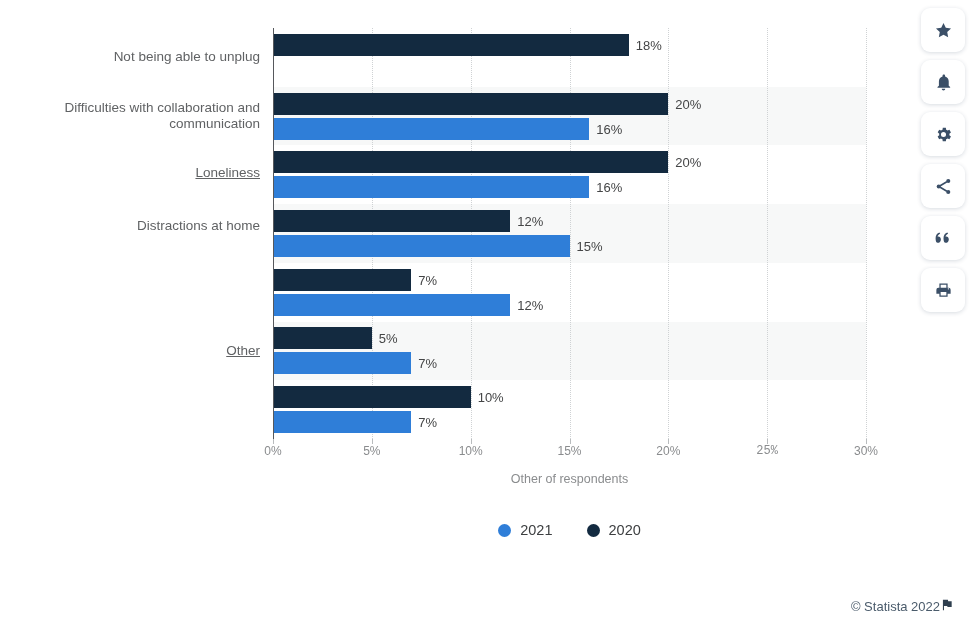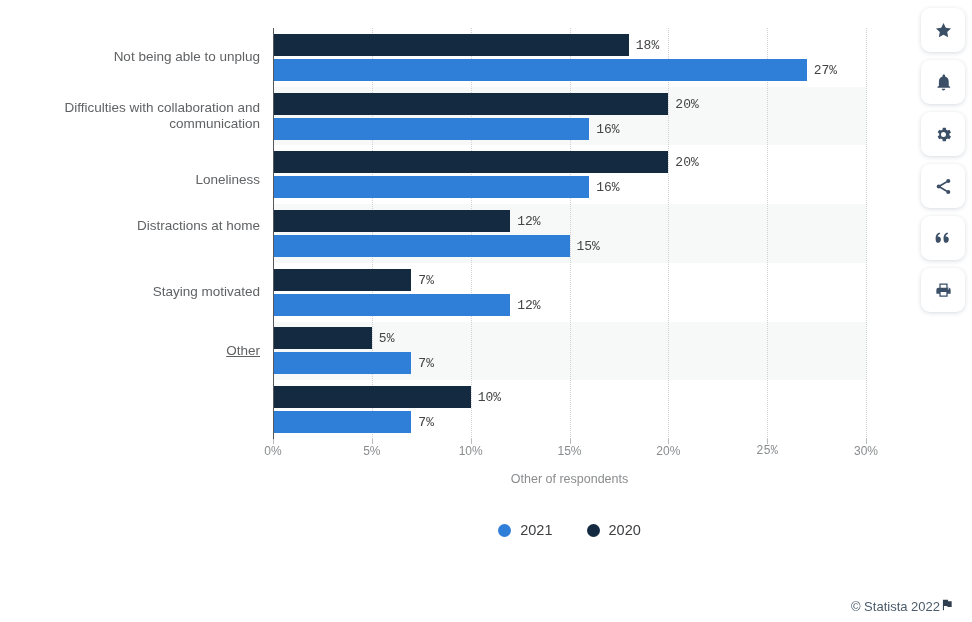--- a/index.html
+++ b/index.html
@@ -24,21 +24,20 @@
     position: absolute;
     left: 273px;
     top: 28px;
     width: 593px;
     height: 411px;
   }
 
   .band-layer, .grid-layer, .bars-layer {
     position: absolute;
     inset: 0;
-    font-family: Liberation Mono, monospace;
   }
 
   .row-band {
     position: absolute;
     left: 0;
     width: 100%;
   }
   .row-band.alt { background: #f7f8f8; }
   .row-band.base { background: #ffffff; }
 
@@ -187,23 +186,22 @@
   .flag-icon { display: block; }
 </style>
 </head>
 <body>
 
 <div id="chart-app">
 
   <div class="cat-labels">
       <div class="cat-label" style="top: 88.0714px;">Difficulties with collaboration and communication</div>
       <div class="cat-label" style="top: 29.3571px;">Not being able to unplug</div>
-      <div class="cat-label" style="top: 152px;">Loneliness</div>
+      <div class="cat-label" style="top: 145px; text-decoration: underline;">Loneliness</div>
       <div class="cat-label" style="top: 198px;">Distractions at home</div>
-      <div class="cat-label" style="top: 264.214px;">Staying motivated</div>
       <div class="cat-label" style="top: 322.929px; text-decoration: underline;">Other</div>
     </div>
 
   <div class="plot-frame">
     <div class="band-layer">
         <div class="row-band base" style="top: 0px; height: 58.7143px;"></div>
         <div class="row-band alt" style="top: 58.7143px; height: 58.7143px;"></div>
         <div class="row-band base" style="top: 117.429px; height: 58.7143px;"></div>
         <div class="row-band alt" style="top: 176.143px; height: 58.7143px;"></div>
         <div class="row-band base" style="top: 234.857px; height: 58.7143px;"></div>
@@ -216,24 +214,20 @@
         <div class="gridline" style="left: 197.667px;"></div>
         <div class="gridline" style="left: 296.5px;"></div>
         <div class="gridline" style="left: 395.333px;"></div>
         <div class="gridline" style="left: 494.167px;"></div>
         <div class="gridline" style="left: 593px;"></div>
       </div>
     <div class="bars-layer">
         <div class="bar-row" style="top: 5.85714px; width: 593px;">
           <div class="bar y2020" style="width: 355.8px; background: rgb(19, 42, 64);"></div>
           <span class="bar-value" style="left: 355.8px;">18%</span>
-        </div>
-        <div class="bar-row" style="top: 30.8571px; width: 593px;">
-          <div class="bar y2021" style="width: 533.7px; background: rgb(47, 126, 216);"></div>
-          <span class="bar-value" style="left: 533.7px;">27%</span>
         </div>
         <div class="bar-row" style="top: 64.5714px; width: 593px;">
           <div class="bar y2020" style="width: 395.333px; background: rgb(19, 42, 64);"></div>
           <span class="bar-value" style="left: 395.333px;">20%</span>
         </div>
         <div class="bar-row" style="top: 89.5714px; width: 593px;">
           <div class="bar y2021" style="width: 316.267px; background: rgb(47, 126, 216);"></div>
           <span class="bar-value" style="left: 316.267px;">16%</span>
         </div>
         <div class="bar-row" style="top: 123.286px; width: 593px;">

